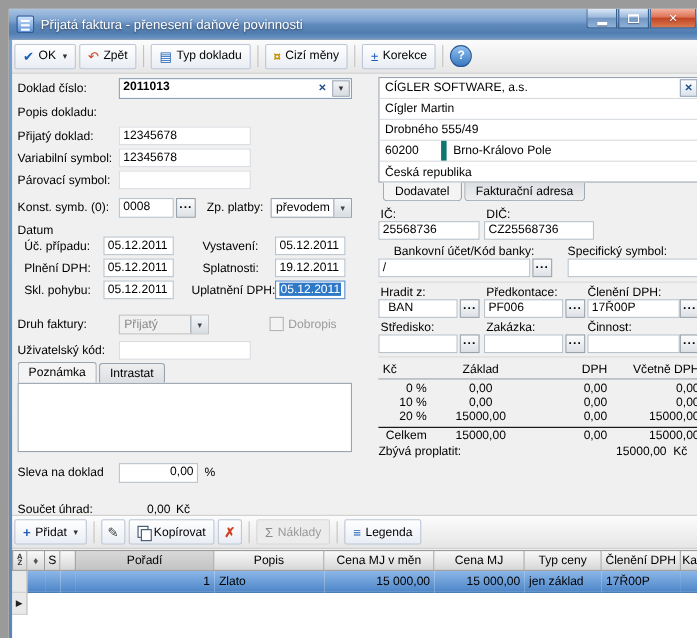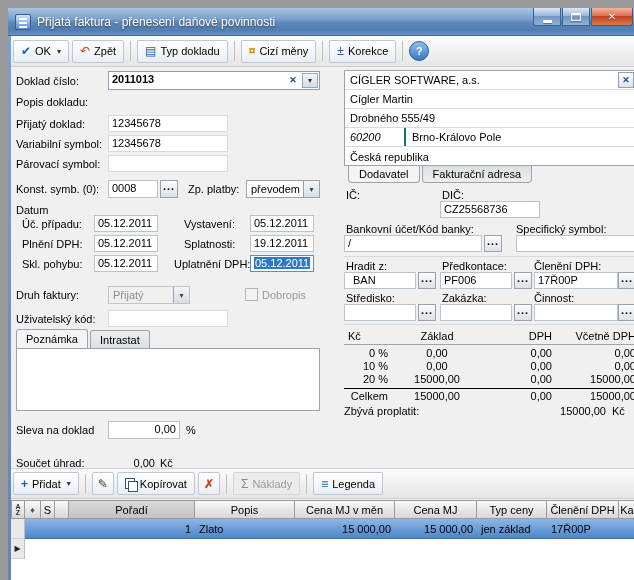--- a/index.html
+++ b/index.html
@@ -81,21 +81,21 @@
   .note-box { position:absolute; background:#fff; border:1px solid #9aa4ae; }
   .btabs { position:absolute; display:flex; }
   .btab { height:17px; padding:2px 10px 0 10px; border:1px solid #9aa4ae; border-top:none;
     border-radius:0 0 4px 4px; background:linear-gradient(#dcdfe3,#eeeeee); margin-right:2px; white-space:nowrap; }
   .btab.active { background:#f4f4f4; }
 
   
   .card { position:absolute; left:336px; top:62px; width:292px; height:96px; background:#fff; border:1px solid #9aa4ae; }
   .card-row { height:19px; border-bottom:1px solid #d7dbdf; display:flex; align-items:center; padding:0 5px; position:relative; white-space:nowrap; }
   .card-row.last { border-bottom:none; }
-  .card-row .zip { width:56px; border-right:2px solid #0f766e; height:100%; display:flex; align-items:center;font-style:italic; }
+  .card-row .zip { width:56px; border-right:5px solid #0f766e; height:100%; display:flex; align-items:center; }
   .card-row .city { padding-left:6px; }
   .card-x { position:absolute; right:1px; top:1px; width:16px; height:16px; border:1px solid #8fa0b4; color:#1b4f8a;
     background:linear-gradient(#fff,#dce3ec); font-size:9px; font-weight:bold; display:flex; align-items:center; justify-content:center; }
 
   
   .vat { position:absolute; left:336px; top:321px; width:292px; }
   .vat-row { display:flex; height:13px; line-height:13px; }
   .vat-row.head { height:16px; line-height:15px; border-bottom:1px solid #9aa4ae; margin-bottom:2px; }
   .vat-row.total { height:15px; line-height:15px; border-top:1px solid #000000; margin-top:2px; }
   .vat-row .c0 { width:44px; text-align:right; }
@@ -292,23 +292,24 @@
       </div>
   </div>
 
   <div class="btabs" style="left:340px;top:158px;">
     <div class="btab active"><span>Dodavatel</span></div>
     <div class="btab"><span>Fakturační adresa</span></div>
   </div>
 
   <div class="lbl" style="left:338px;top:181px;">IČ:</div>
   <div class="lbl" style="left:434px;top:181px;">DIČ:</div>
+  <div class="inp" style="left:336px;top:193px;width:92px;"><span>25568736</span></div>
   <div class="inp" style="left:432px;top:193px;width:100px;"><span>CZ25568736</span></div>
 
-  <div class="lbl" style="left:338px;top:215px;text-align:center;">Bankovní účet/Kód banky:</div>
+  <div class="lbl" style="left:350px;top:215px;text-align:center;">Bankovní účet/Kód banky:</div>
   <div class="lbl" style="left:508px;top:215px;">Specifický symbol:</div>
   <div class="inp" style="left:336px;top:227px;width:138px;"><span>/</span></div>
   <div class="dots" style="left:476px;top:227px;"><span>...</span></div>
   <div class="inp" style="left:508px;top:227px;width:120px;"><span></span></div>
 
   <div class="hline" style="left:336px;top:248px;width:292px;"></div>
 
   <div class="lbl" style="left:338px;top:252px;">Hradit z:</div>
   <div class="lbl" style="left:434px;top:252px;">Předkontace:</div>
   <div class="lbl" style="left:526px;top:252px;">Členění DPH:</div>

